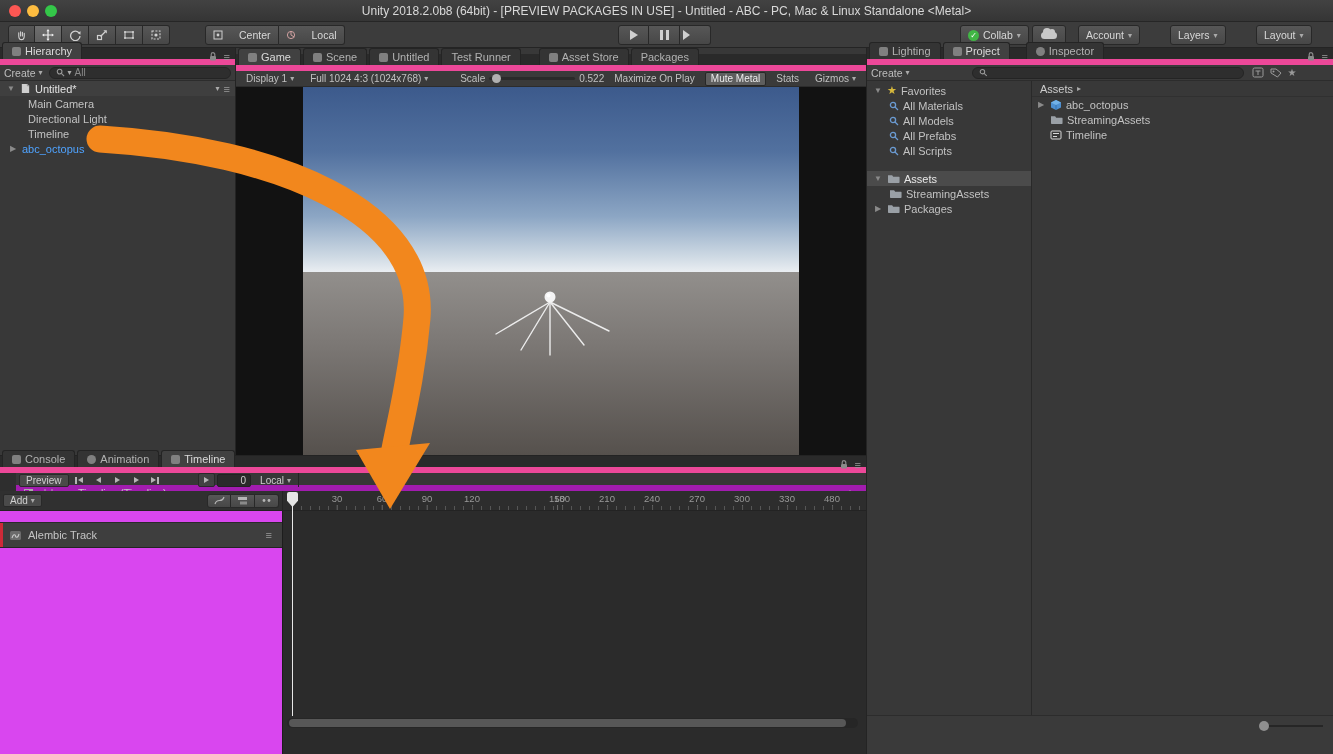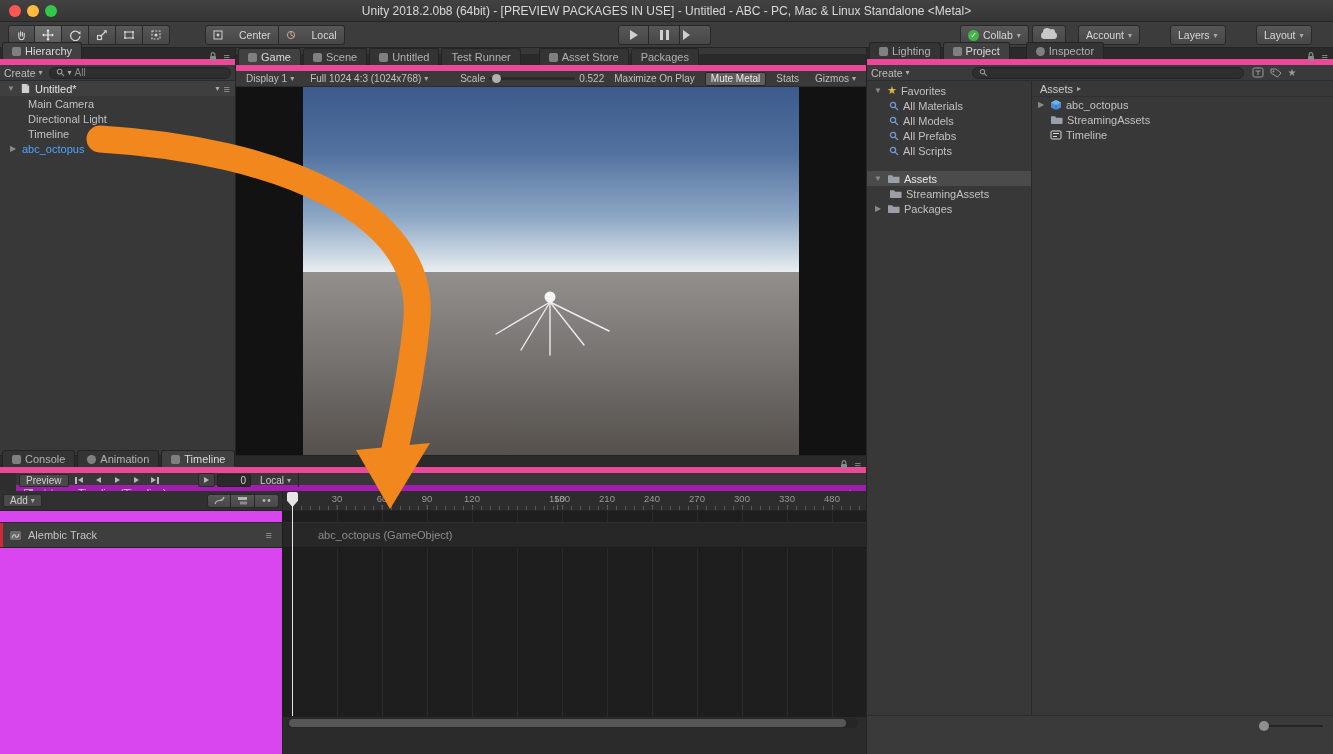--- a/index.html
+++ b/index.html
@@ -529,25 +529,20 @@
         <span class="track-red"></span>
         <svg width="13" height="13" viewBox="0 0 13 13">
             <rect x="1" y="2" width="11" height="9" rx="1.5" fill="#6b6b6b"></rect>
             <path d="M3 9c1-4 3-4 3.5-2S9 9 10 5" fill="none" stroke="#c9c9c9" stroke-width="1.1"></path>
           </svg>
         <span>Alembic Track</span>
         <span class="flex1"></span>
         <span class="menu-glyph" style="margin-right:10px">≡</span>
       </div>
     </div>
-    <div class="lanes">
-      <div class="lane-row">
-        <span>abc_octopus (GameObject)</span>
-      </div>
-    </div>
     <div class="hscroll">
       <div class="hthumb"></div>
     </div>
   </div>
 
   <div class="playhead-line"></div>
   <div class="playhead-marker"></div>
 </div>
 
 <div id="right" class="panel">

